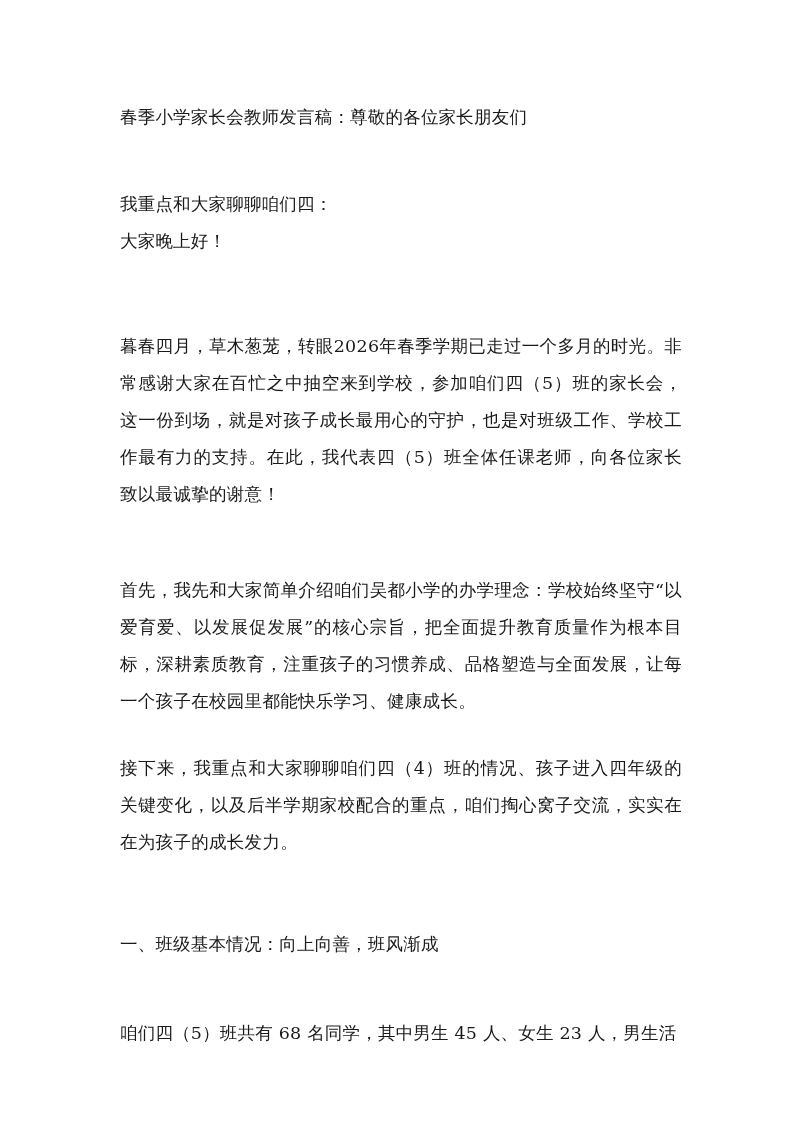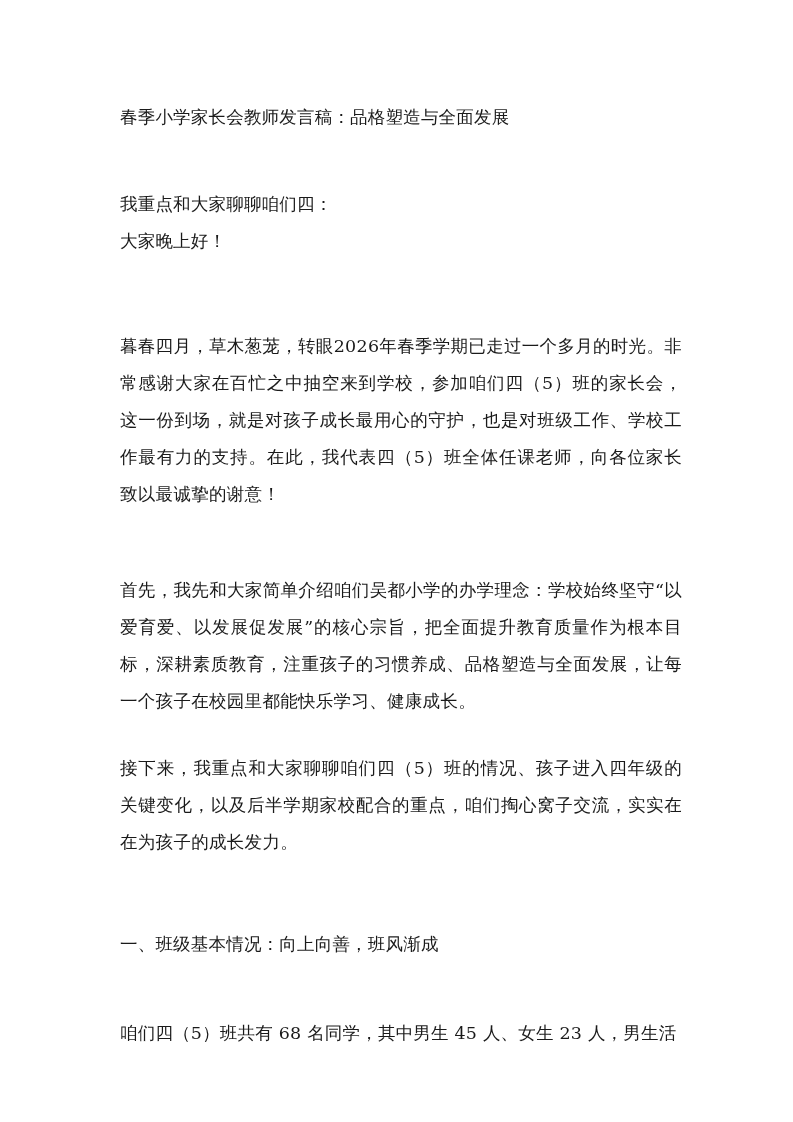--- a/index.html
+++ b/index.html
@@ -38,26 +38,26 @@
       text-align: justify;
       text-align-last: left;
       word-break: break-all;
       letter-spacing: 0.3px;
     }
   </style>
 </head>
 <body>
 
 <div class="page">
-  <div class="line" style="top:106px;">春季小学家长会教师发言稿：品格塑造与全面发展</div>
+  <div class="line" style="top:106px;">春季小学家长会教师发言稿：尊敬的各位家长朋友们</div>
 
   <div class="line" style="top:193px;">我重点和大家聊聊咱们四：</div>
   <div class="line" style="top:230px;">大家晚上好！</div>
 
   <div class="para" style="top:305px;margin-top:23px;">暮春四月，草木葱茏，转眼2026年春季学期已走过一个多月的时光。非常感谢大家在百忙之中抽空来到学校，参加咱们四（5）班的家长会，这一份到场，就是对孩子成长最用心的守护，也是对班级工作、学校工作最有力的支持。在此，我代表四（5）班全体任课老师，向各位家长致以最诚挚的谢意！</div>
 
   <div class="para" style="top:528px;margin-top:44px;">首先，我先和大家简单介绍咱们吴都小学的办学理念：学校始终坚守“以爱育爱、以发展促发展”的核心宗旨，把全面提升教育质量作为根本目标，深耕素质教育，注重孩子的习惯养成、品格塑造与全面发展，让每一个孩子在校园里都能快乐学习、健康成长。</div>
 
-  <div class="para" style="top:750px;">接下来，我重点和大家聊聊咱们四（5）班的情况、孩子进入四年级的关键变化，以及后半学期家校配合的重点，咱们掏心窝子交流，实实在在为孩子的成长发力。</div>
+  <div class="para" style="top:750px;">接下来，我重点和大家聊聊咱们四（4）班的情况、孩子进入四年级的关键变化，以及后半学期家校配合的重点，咱们掏心窝子交流，实实在在为孩子的成长发力。</div>
 
   <div class="line" style="top:933px;">一、班级基本情况：向上向善，班风渐成</div>
   <div class="line" style="top:1022px;">咱们四（5）班共有 68 名同学，其中男生 45 人、女生 23 人，男生活</div>
 </div>
 
 </body></html>

